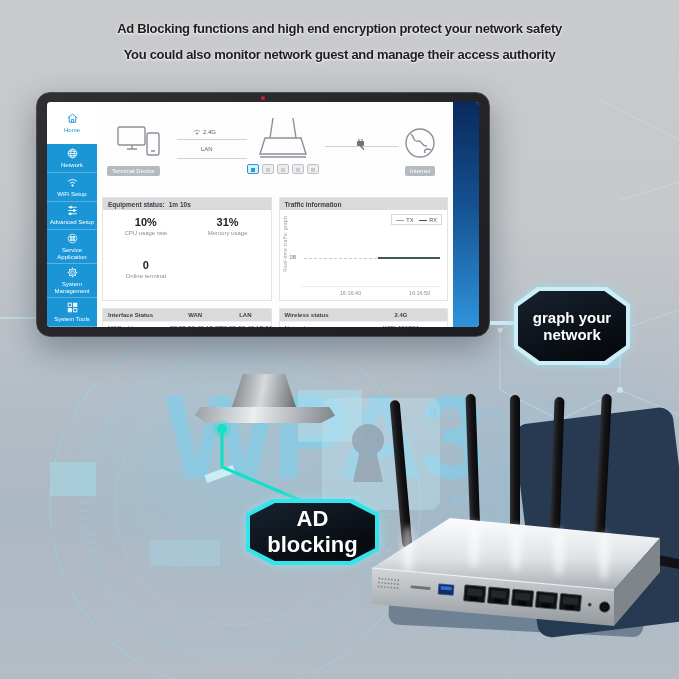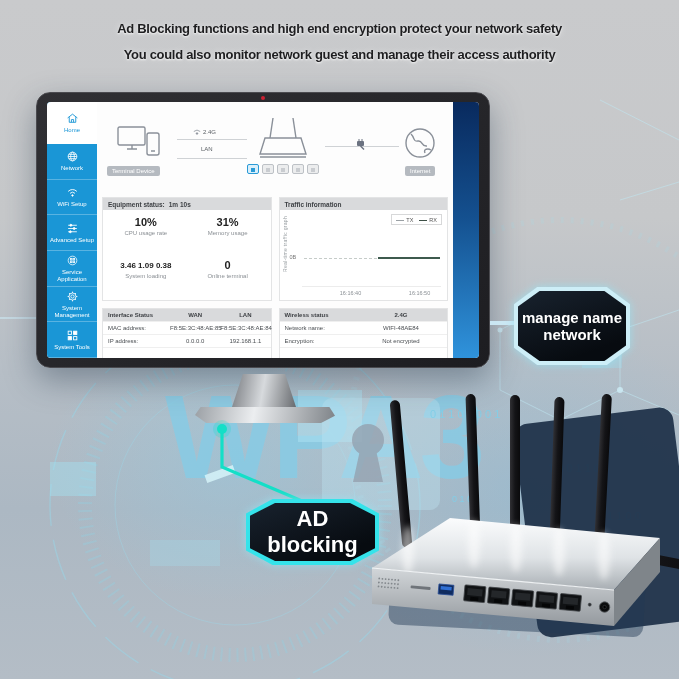--- a/index.html
+++ b/index.html
@@ -14,21 +14,21 @@
   }
   svg { display:block; }
   .abs { position:absolute; }
 
   
   .header { position:absolute; top:16px; left:0; right:0; text-align:center;
     font-size:13px; font-weight:700; color:#1e1e20; line-height:26px; letter-spacing:-.3px;
     text-shadow:0 1px 2px rgba(255,255,255,.85), 0 0 7px rgba(255,255,255,.55); }
 
   
-  .monitor { position:absolute; left:36px; top:92px; width:454px; height:276px;
+  .monitor { position:absolute; left:36px; top:92px; width:454px; height:245px;
     background:linear-gradient(145deg,#303034,#1d1d21);
     border:1px solid #4a4a4f; border-radius:14px;
     box-shadow:0 12px 32px rgba(30,50,70,.4); }
   .power-dot { position:absolute; left:50%; top:3px; width:4px; height:4px; margin-left:-2px;
     border-radius:50%; background:#c23; }
   .screen { position:absolute; left:10px; top:9px; right:10px; bottom:9px;
     background:#fff; border-radius:4px; overflow:hidden; }
   .screen-band { position:absolute; right:0; top:0; width:26px; height:100%;
     background:linear-gradient(180deg,#092a5e 0%,#14508f 45%,#2f93dc 100%); }
   .dashboard { position:absolute; left:0; top:0; right:26px; bottom:0; display:flex; }
@@ -305,24 +305,20 @@
                 <span>1m 10s</span>
               </div>
               <div class="stats">
                 <div class="stat">
                   <div class="v">10%</div>
                   <div class="l">CPU usage rate</div>
                 </div>
                 <div class="stat">
                   <div class="v">31%</div>
                   <div class="l">Memory usage</div>
-                </div>
-                <div class="stat" style="margin-top:4px;">
-                  <div class="v small">3.46 1.09 0.38</div>
-                  <div class="l">System loading</div>
                 </div>
                 <div class="stat" style="margin-top:4px;">
                   <div class="v">0</div>
                   <div class="l">Online terminal</div>
                 </div>
               </div>
             </div>
 
             <div class="panel">
               <div class="panel-h">
@@ -495,21 +491,21 @@
   <svg class="abs" width="679" height="679" viewBox="0 0 679 679" style="left:0;top:0;pointer-events:none;">
     <line x1="490" y1="323" x2="520" y2="323" stroke="#cdeaf6" stroke-width="4" opacity=".95"></line>
     <path d="M222,431 L222,467 L309,504" fill="none" stroke="#14dfc7" stroke-width="3.2"></path>
     <circle cx="222" cy="429" r="9" fill="#14dfc7" opacity=".25"></circle>
     <circle cx="222" cy="429" r="5" fill="#14dfc7"></circle>
   </svg>
 
   <div class="badge badge-manage">
     <div class="badge-outer"></div>
     <div class="badge-inner">
-      <span>manage name</span>
+      <span>graph your</span>
       <span>network</span>
     </div>
   </div>
   <div class="badge badge-adblock">
     <div class="badge-outer"></div>
     <div class="badge-inner">
         <span>AD blocking</span>
       </div>
   </div>
 

